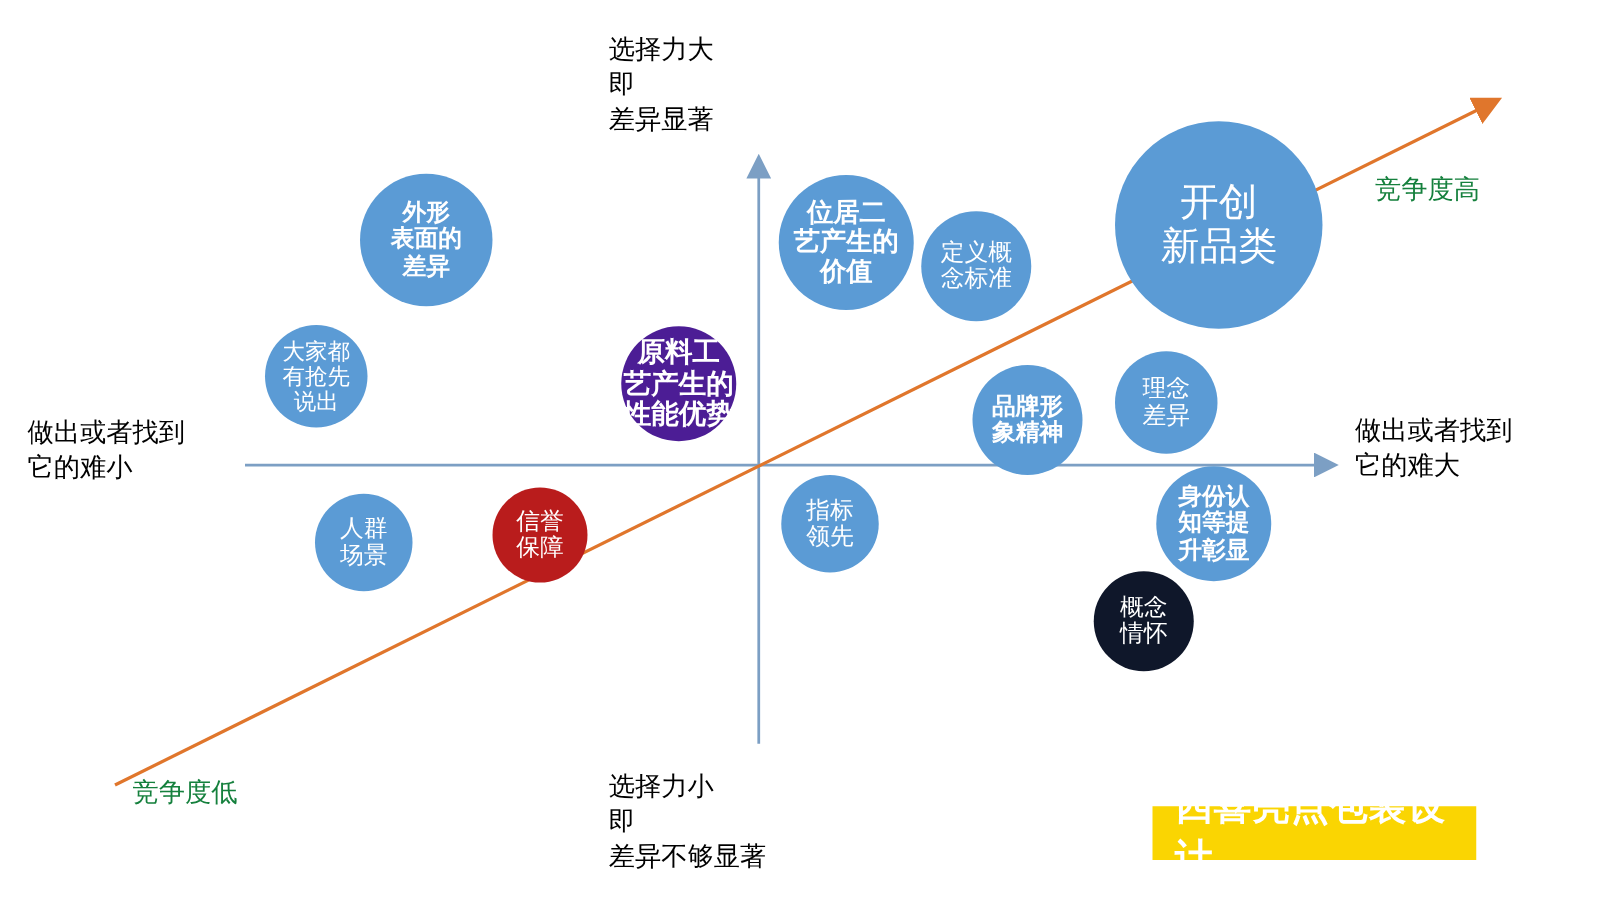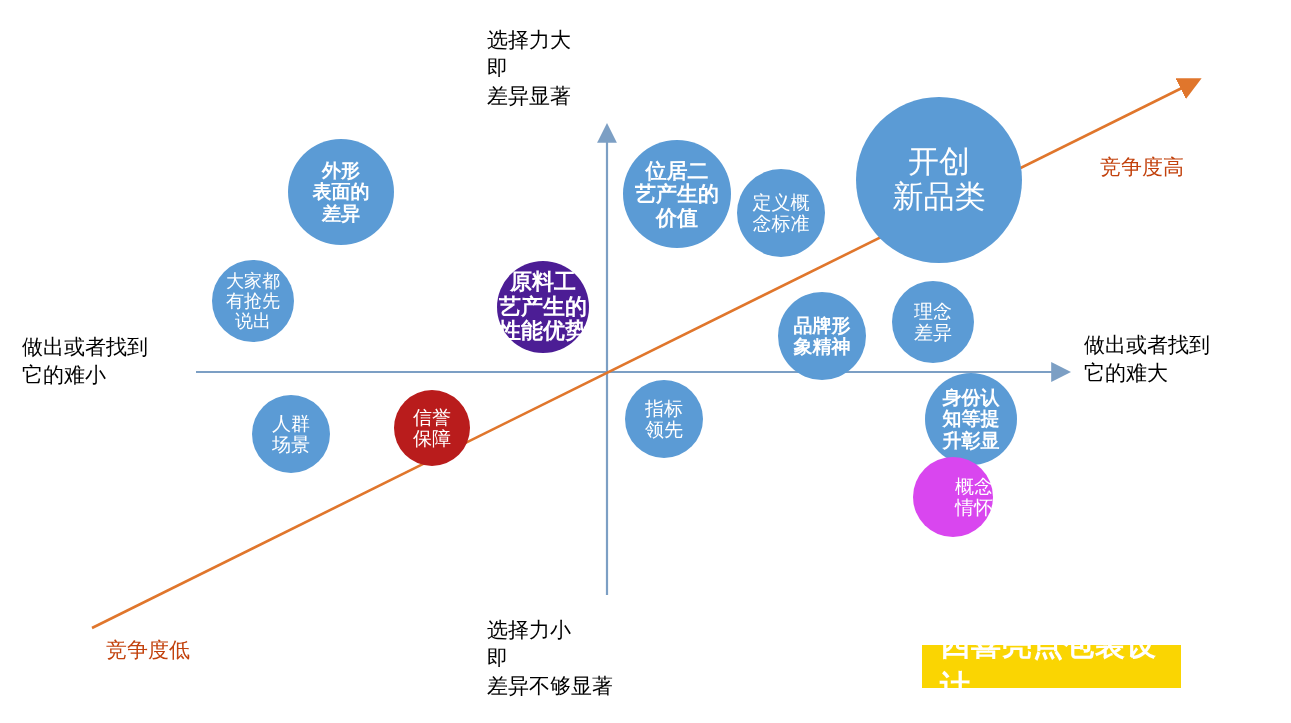--- a/index.html
+++ b/index.html
@@ -42,24 +42,23 @@
     position: absolute;
     color: #000000;
     font-size: 21px;
     line-height: 1.33;
     text-align: left;
     white-space: pre-line;
   }
   .axis-label.left, .axis-label.right { font-size: 21px; }
   .comp-label {
     position: absolute;
-    color: #c2410c;
+    color: #15803d;
     font-size: 21px;
     white-space: nowrap;
-    margin-top: 16px;
   }
   .brand-badge {
     position: absolute;
     background: #FAD502;
     color: #ffffff;
     font-weight: bold;
     font-size: 30px;
     letter-spacing: 1px;
     display: flex;
     align-items: center;
@@ -131,42 +130,42 @@
       </div>
       <div class="bubble bold" style="left: 623px; top: 140px; width: 108px; height: 108px; font-size: 21px; background: rgb(91, 155, 213);">
         <span style="white-space: pre-line;">位居二
 艺产生的
 价值</span>
       </div>
       <div class="bubble" style="left: 737px; top: 169px; width: 88px; height: 88px; font-size: 19px; background: rgb(91, 155, 213);">
         <span style="white-space: pre-line;">定义概
 念标准</span>
       </div>
-      <div class="bubble" style="left: 856px; top: 97px; width: 166px; height: 166px; font-size: 31px; background: rgb(91, 155, 213);">
+      <div class="bubble" style="left: 892px; top: 97px; width: 166px; height: 166px; font-size: 31px; background: rgb(91, 155, 213);">
         <span style="white-space: pre-line;">开创
 新品类</span>
       </div>
       <div class="bubble" style="left: 625px; top: 380px; width: 78px; height: 78px; font-size: 19px; background: rgb(91, 155, 213);">
         <span style="white-space: pre-line;">指标
 领先</span>
       </div>
       <div class="bubble bold" style="left: 778px; top: 292px; width: 88px; height: 88px; font-size: 19px; background: rgb(91, 155, 213);">
         <span style="white-space: pre-line;">品牌形
 象精神</span>
       </div>
       <div class="bubble" style="left: 892px; top: 281px; width: 82px; height: 82px; font-size: 19px; background: rgb(91, 155, 213);">
         <span style="white-space: pre-line;">理念
 差异</span>
       </div>
       <div class="bubble bold" style="left: 925px; top: 373px; width: 92px; height: 92px; font-size: 19px; background: rgb(91, 155, 213);">
         <span style="white-space: pre-line;">身份认
 知等提
 升彰显</span>
       </div>
-      <div class="bubble" style="left: 913px; top: 457px; width: 80px; height: 80px; font-size: 19px; background: #d946ef; text-align: right;">
+      <div class="bubble" style="left: 875px; top: 457px; width: 80px; height: 80px; font-size: 19px; background: #0f172a;">
         <span style="white-space: pre-line;">概念
 情怀</span>
       </div>
     </div>
 
   <div class="brand-badge" style="left:922px; top:645px; width:259px; height:43px;padding-left:18px;">四喜亮点包装设计</div>
 
 </div>
 
 </body></html>

